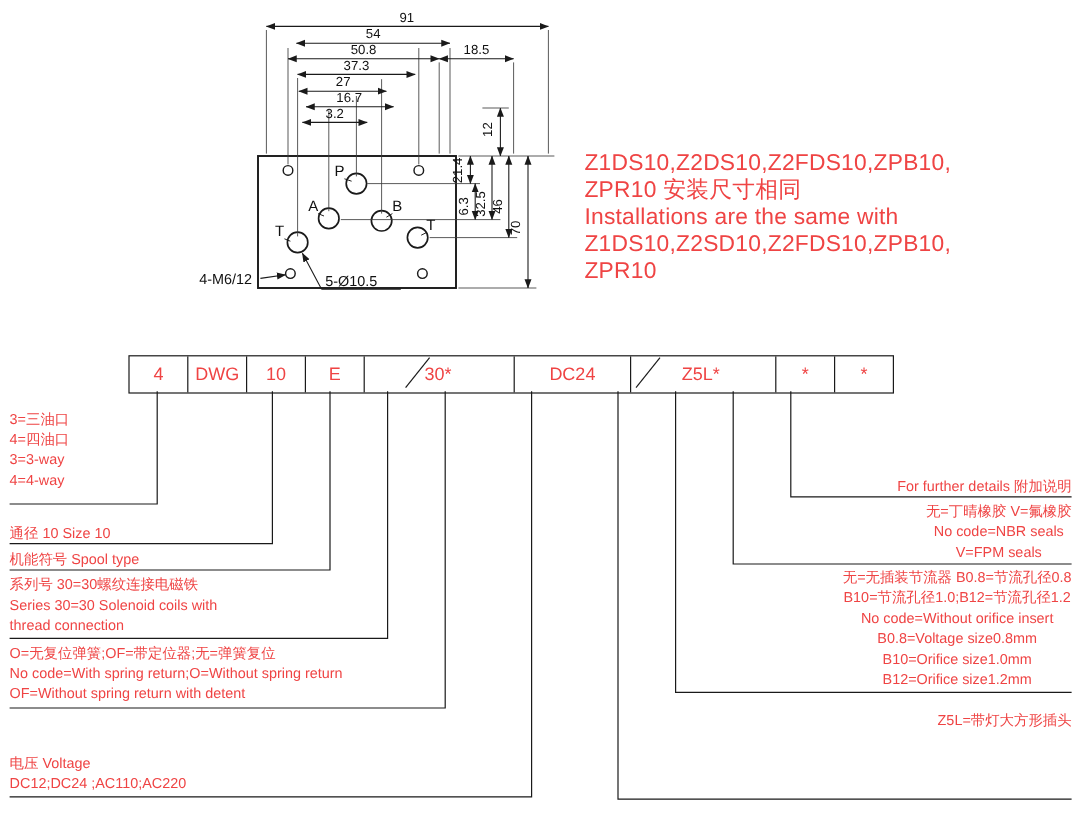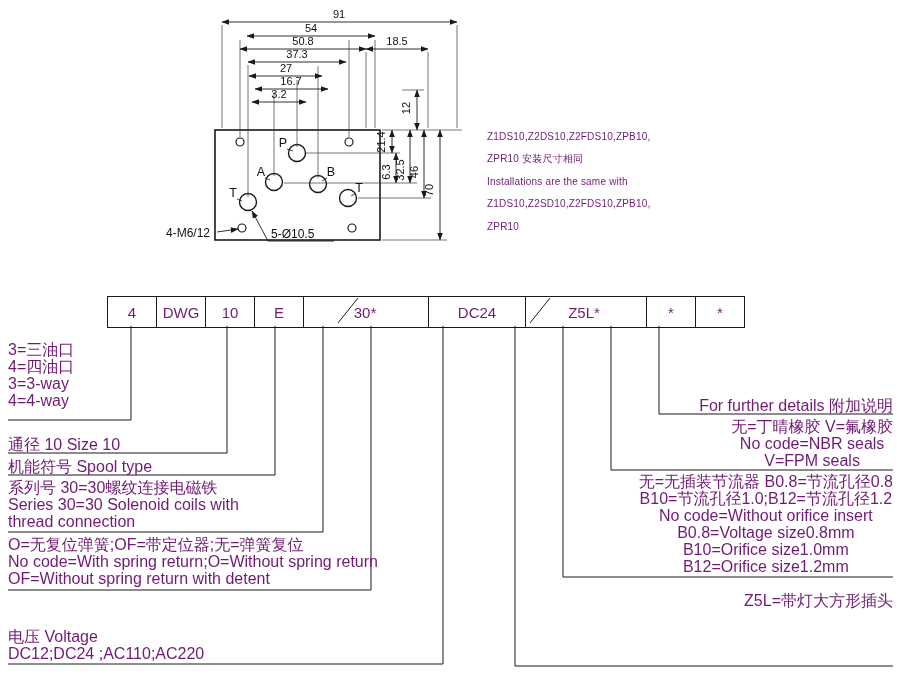--- a/index.html
+++ b/index.html
@@ -1,29 +1,29 @@
 <!DOCTYPE html>
 <html><head>
 <meta charset="utf-8">
 <style>
   html,body{margin:0;padding:0;background:#fff}
   .canvas{position:relative;width:900px;height:686px;background:#ffffff;
-          font-family:"Liberation Sans","DejaVu Sans",sans-serif;color:#701a75;overflow:hidden}
+          font-family:"Liberation Sans","DejaVu Sans",sans-serif;color:#ef4444;overflow:hidden}
   svg.overlay{position:absolute;left:0;top:0}
   svg text{font-family:"Liberation Sans","DejaVu Sans",sans-serif}
   .abs{position:absolute}
-  .note{left:487px;top:126px;font-size:10px;line-height:22.4px;letter-spacing:.2px}
+  .note{left:487px;top:126px;font-size:19px;line-height:22.4px;letter-spacing:.2px}
   .mc{left:107px;top:296px;display:flex;height:30px;border:1px solid #1a1a1a;font-size:15px}
   .mc .cell{display:flex;align-items:center;justify-content:center;border-right:1px solid #1a1a1a;height:100%;background:transparent}
   .mc .cell:last-child{border-right:none}
   .w48{width:48px}.w96{width:96px}
   .cell.split{}
   .pad5{padding:0 15px 0 13px}
   .pad7{padding:0 14px 0 10px}
-  .lblock{position:absolute;font-size:16px;line-height:17px;white-space:nowrap}
+  .lblock{position:absolute;font-size:12px;line-height:17px;white-space:nowrap}
   .lblock.right{text-align:center}
   #b-ways{left:8px;top:341px}
   #b-size{left:8px;top:436px}
   #b-spool{left:8px;top:458px}
   #b-series{left:8px;top:479px}
   #b-spring{left:8px;top:536px}
   #b-voltage{left:8px;top:628px}
   #b-details{right:7px;top:397px}
   #b-seals{right:7px;top:418px}
   #b-orifice{right:7px;top:473px}

